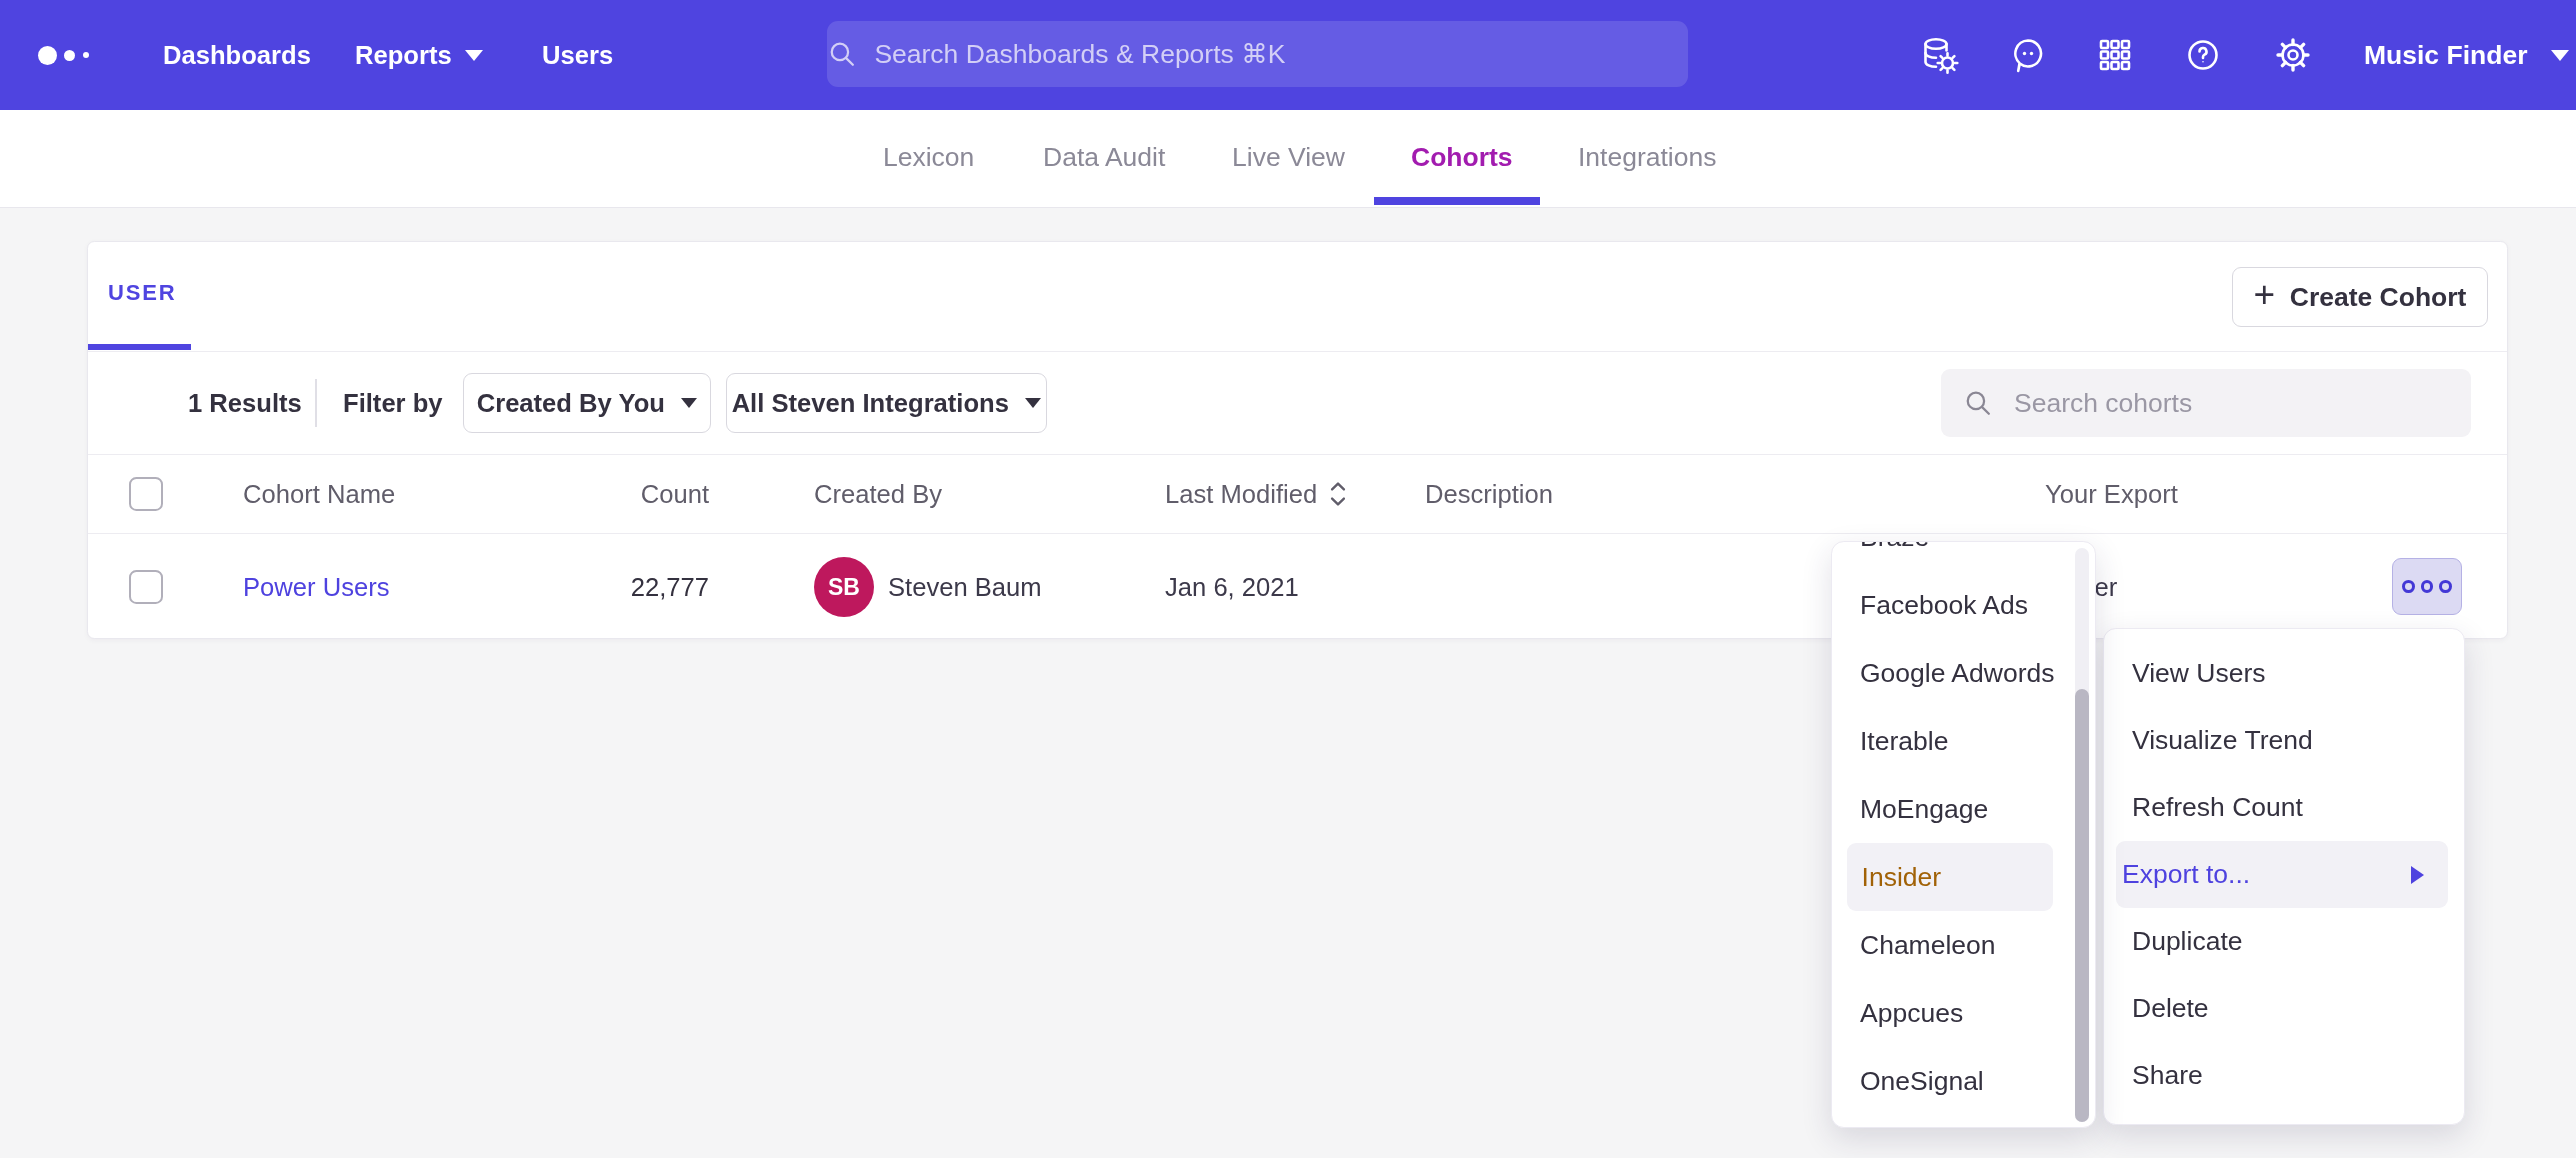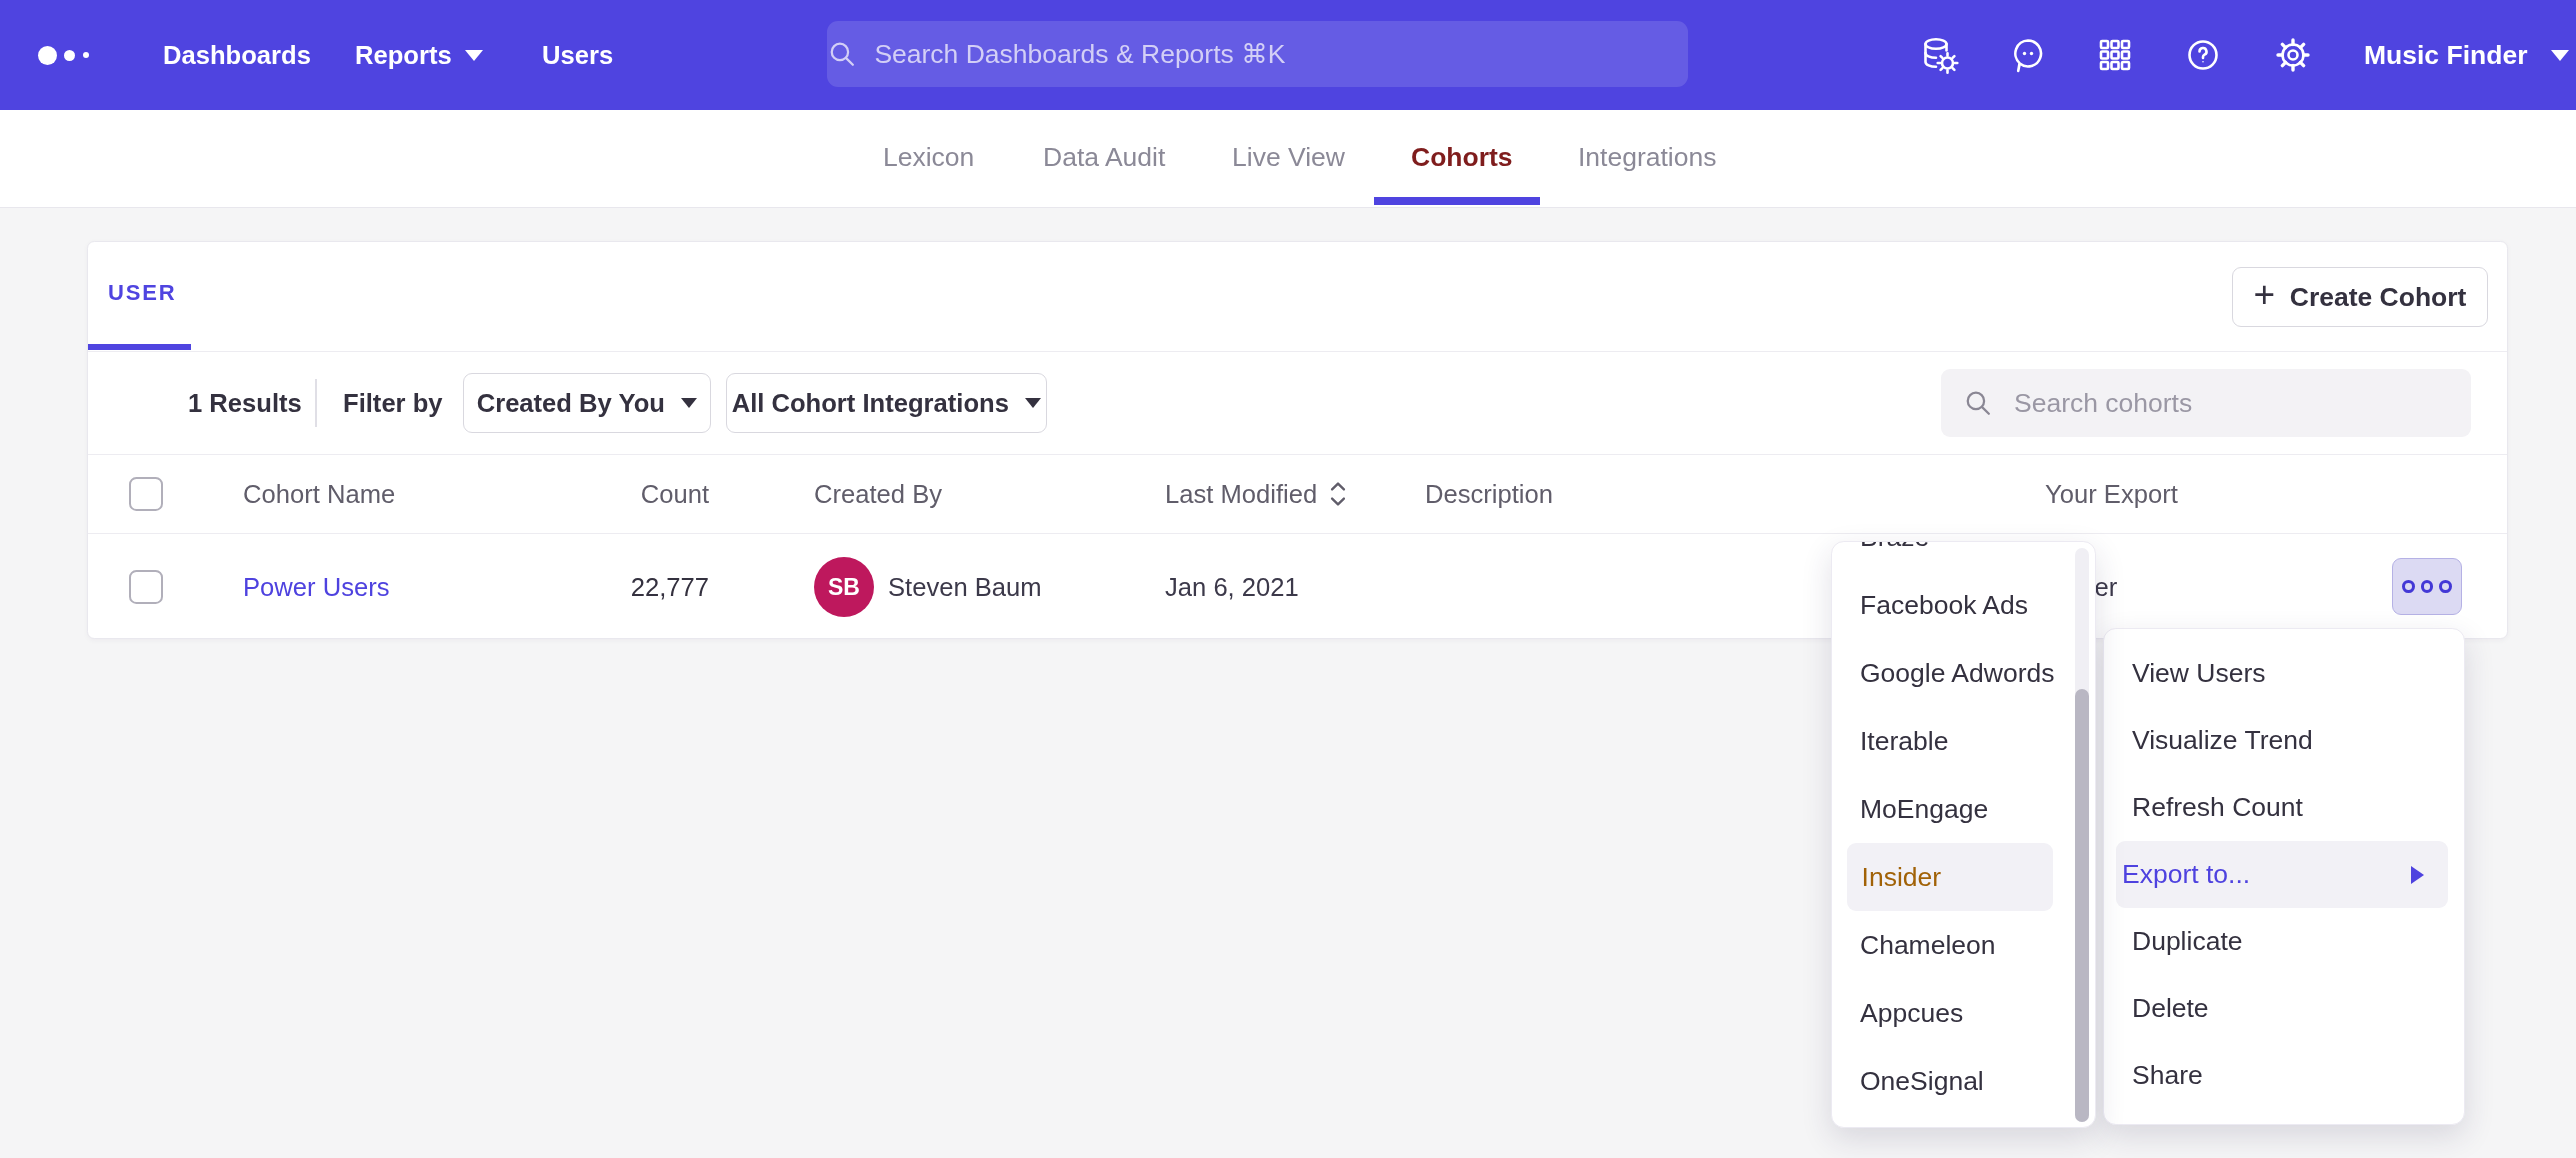--- a/index.html
+++ b/index.html
@@ -25,21 +25,21 @@
   .gsearch .ph{color:#d3cff6;font-size:26.5px;}
   .tb-icon{position:absolute;top:35px;width:40px;height:40px;cursor:pointer;}
   .tb-icon svg{width:40px;height:40px;fill:none;stroke:#fff;stroke-width:2.6;stroke-linecap:round;stroke-linejoin:round;}
   .ic-db{left:1920px;} .ic-chat{left:2008px;} .ic-grid{left:2095px;} .ic-help{left:2183px;} .ic-gear{left:2273px;}
   .project{position:absolute;left:2364px;top:0;height:110px;display:flex;align-items:center;gap:24px;cursor:pointer;}
   .project .pname{color:#fff;font-size:26.5px;font-weight:700;}
   
   .tabsbar{position:absolute;left:0;top:110px;width:2576px;height:97px;background:#fff;border-bottom:1.8px solid #e8e7ed;}
   .tab{position:absolute;top:0;height:95px;display:flex;align-items:center;
     font-size:26.5px;color:#8b8997;font-weight:500;cursor:pointer;}
-  .tab.active{color:#7f1d1d;font-weight:700;text-align:center;}
+  .tab.active{color:#a21caf;font-weight:700;text-align:center;}
   .tab-lexicon{left:883px;} .tab-dataaudit{left:1043px;} .tab-liveview{left:1232px;} .tab-cohorts{left:1411px;} .tab-integrations{left:1578px;}
   .tab-underline{position:absolute;left:1374px;top:87px;width:166px;height:8.2px;background:#4f44e0;}
   
   .card{position:absolute;left:87px;top:241px;width:2421px;height:398px;background:#fff;
     border:0.9px solid #e9e8ee;border-radius:7.3px;box-shadow:0 1.8px 5.5px rgba(40,35,80,0.04);box-sizing:border-box;}
   .card-head{position:absolute;left:0;top:0;width:100%;height:110px;border-bottom:1.8px solid #edecf1;box-sizing:border-box;}
   .user-tab{position:absolute;left:20px;top:38px;font-size:22px;font-weight:700;letter-spacing:1.8px;color:#4f44e0;cursor:pointer;}
   .user-underline{position:absolute;left:0;top:102px;width:103px;height:6.4px;background:#4f44e0;}
   .create-btn{position:absolute;left:2144px;top:25px;width:256px;height:60px;border:1.8px solid #d9d8df;border-radius:9px;
     background:#fff;display:flex;align-items:center;justify-content:center;gap:14.6px;cursor:pointer;box-sizing:border-box;}
@@ -214,21 +214,21 @@
 
     <div class="filter-row">
       <span class="fr-center results">1 Results</span>
       <span class="fr-center vdivider"></span>
       <span class="fr-center filterby">Filter by</span>
       <div class="fr-center drop-btn btn-createdby">
         <span class="lbl">Created By You</span>
         <span class="caret-down"></span>
       </div>
       <div class="fr-center drop-btn btn-integrations">
-        <span class="lbl">All Cohort Integrations</span>
+        <span class="lbl">All Steven Integrations</span>
         <span class="caret-down"></span>
       </div>
       <div class="fr-center cohort-search">
         <svg class="mag" viewBox="0 0 36 36">
             <circle cx="15" cy="15" r="9.5"></circle>
             <path d="M22.5 22.5l7.5 7.5"></path>
           </svg>
         <input type="text" placeholder="Search cohorts" style="">
       </div>
     </div>

